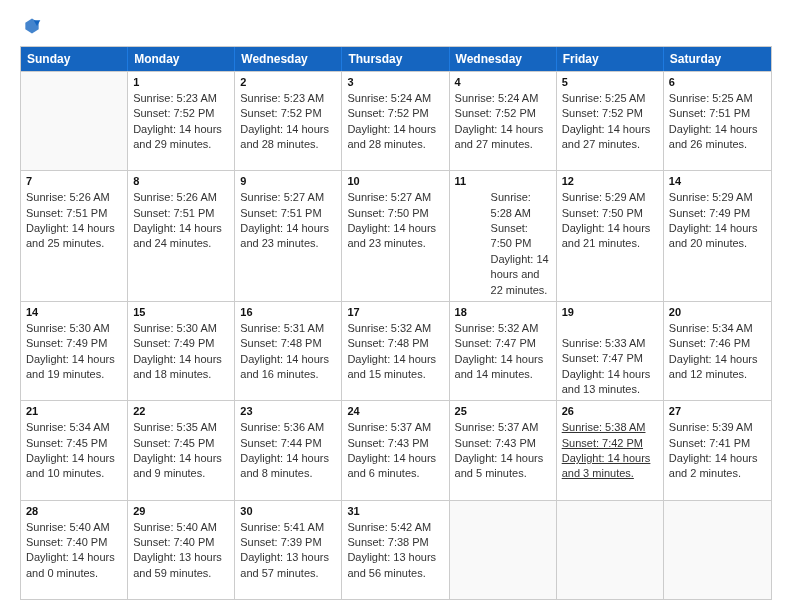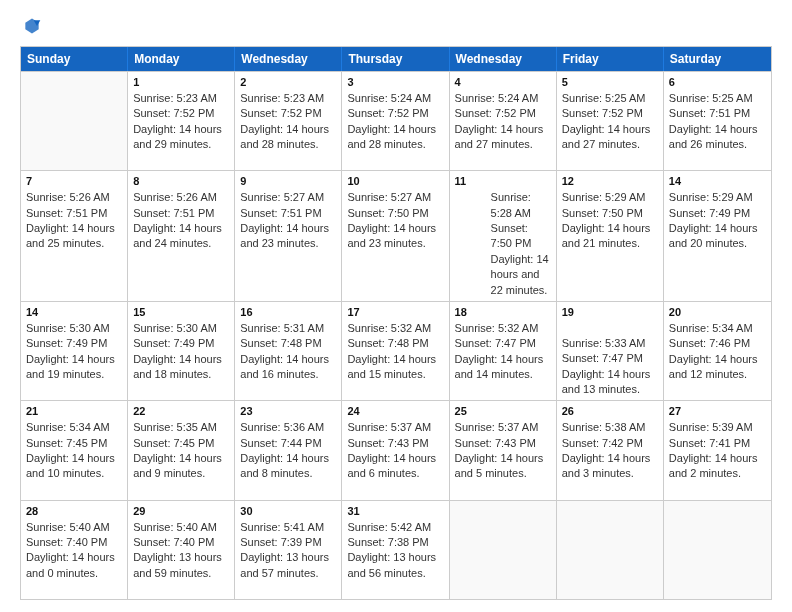--- a/index.html
+++ b/index.html
@@ -301,21 +301,21 @@
 Daylight: 14 hours and 6 minutes.</div>
           </div>
           <div class="cal-cell">
             <span class="day-num">25</span>
             <div class="info" style="white-space: pre-line;">Sunrise: 5:37 AM
 Sunset: 7:43 PM
 Daylight: 14 hours and 5 minutes.</div>
           </div>
           <div class="cal-cell">
             <span class="day-num">26</span>
-            <div class="info" style="white-space: pre-line;">Sunrise: 5:38 AM
+            <div class="info" style="white-space: pre-line; text-decoration: underline;">Sunrise: 5:38 AM
 Sunset: 7:42 PM
 Daylight: 14 hours and 3 minutes.</div>
           </div>
           <div class="cal-cell">
             <span class="day-num">27</span>
             <div class="info" style="white-space: pre-line;">Sunrise: 5:39 AM
 Sunset: 7:41 PM
 Daylight: 14 hours and 2 minutes.</div>
           </div>
         </div>

